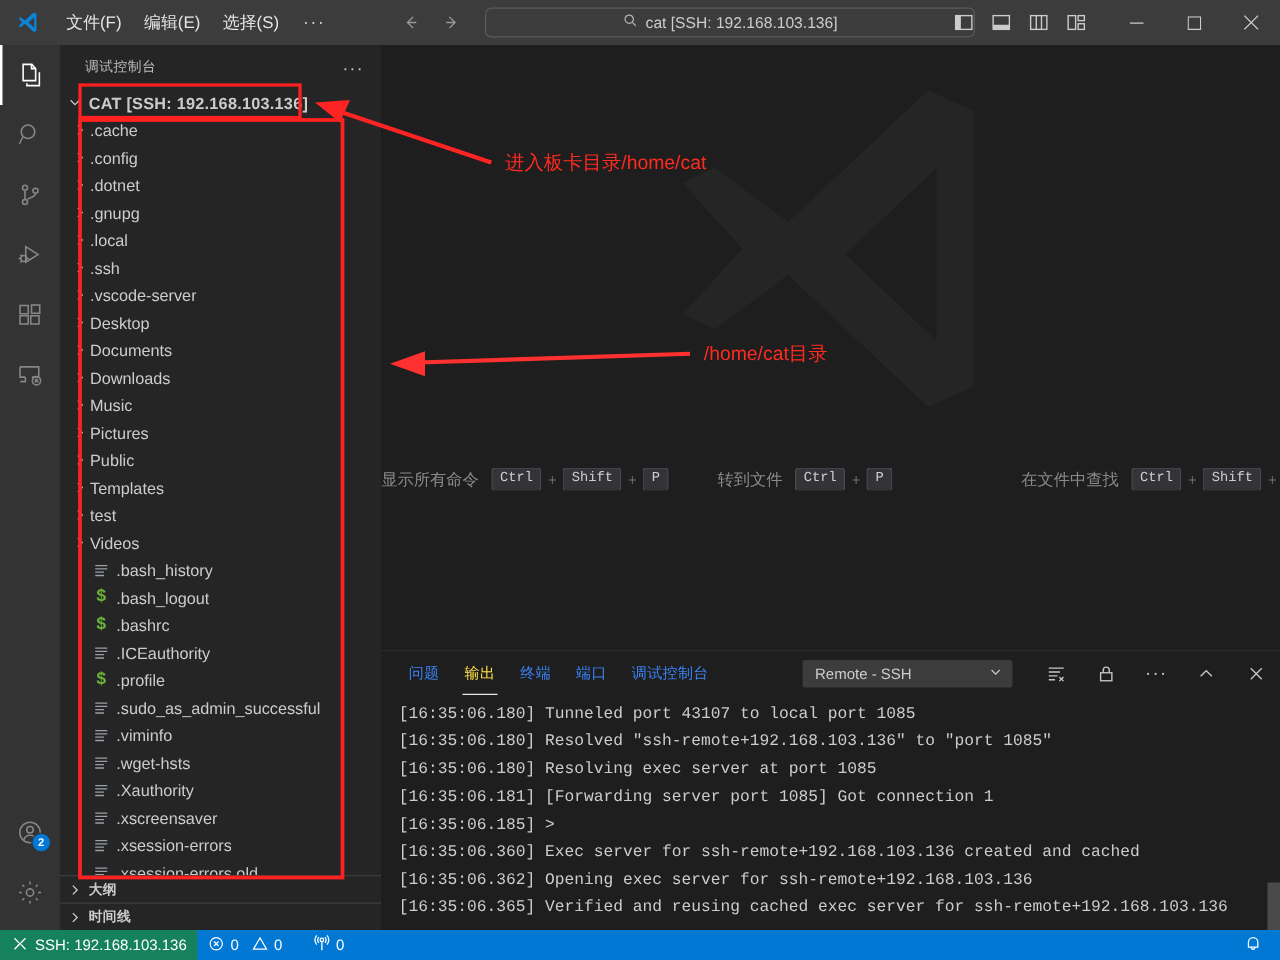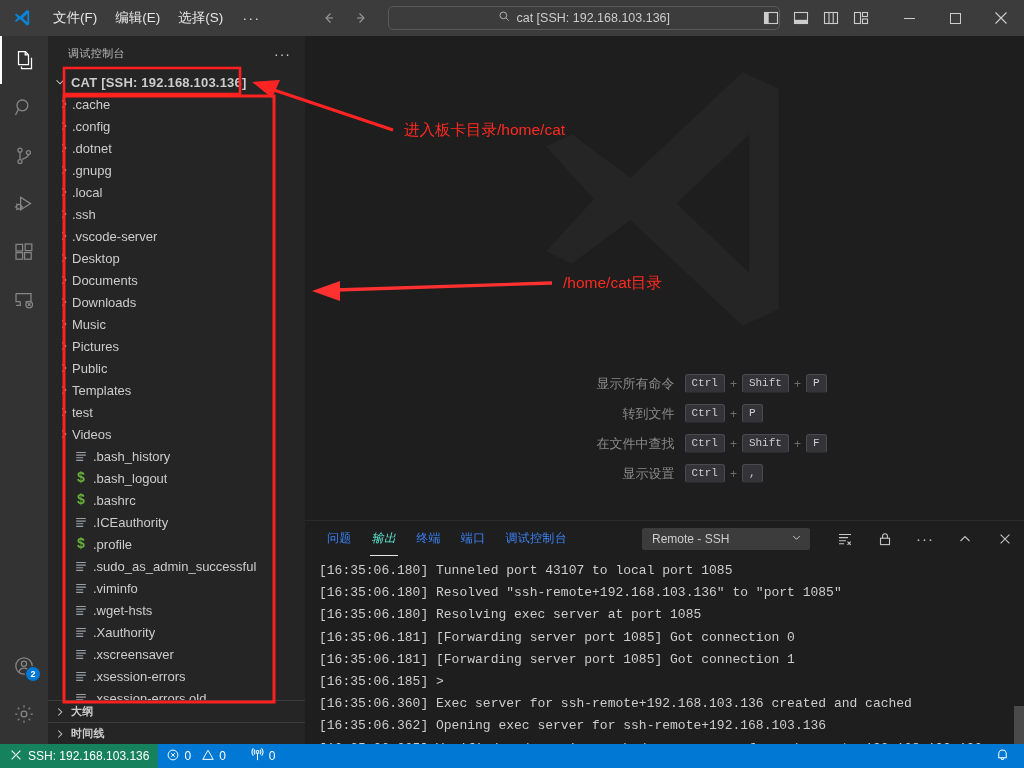--- a/index.html
+++ b/index.html
@@ -99,21 +99,21 @@
   .editor {
     position:absolute; left:305px; top:36px; width:719px; height:484px;
     background:#1e1e1e; overflow:hidden;
   }
   .watermark-logo {
     position:absolute; left:50%; top:188px; transform:translate(-50%,-50%);
     width:330px; height:330px; opacity:1;
   }
   .shortcuts {
     position:absolute; left:0; right:0; top:338px;
-    display:flex; flex-direction:column; gap:11px; align-items:center;
+    display:flex; flex-direction:row; gap:11px; align-items:center;
   }
   .sc-row { display:flex; align-items:center; width:380px; }
   .sc-label {
     flex:1; text-align:right; color:#8a8a8a; font-size:13px; padding-right:10px;
     white-space:nowrap;
   }
   .sc-keys { display:flex; align-items:center; gap:5px; width:170px; }
   .kbd {
     background:#333338; border:1px solid #4a4a50; border-bottom-color:#2a2a2e;
     border-radius:3px; color:#cfcfcf; font-size:11px;
@@ -126,21 +126,21 @@
   .panel {
     position:absolute; left:305px; top:520px; width:719px; height:224px;
     background:#1e1e1e; border-top:1px solid #2b2b2b;
     display:flex; flex-direction:column;
   }
   .panel-head { height:35px; display:flex; align-items:center; padding-left:12px; position:relative; }
   .ptab {
     height:35px; display:flex; align-items:center; padding:0 10px;
     color:#3b82f6; font-size:12px; position:relative; letter-spacing:.3px;
   }
-  .ptab.active { color:#5eead4;font-style:italic; }
+  .ptab.active { color:#fde047; }
   .ptab.active::after {
     content:''; position:absolute; left:8px; right:8px; bottom:0; height:1px; background:#e7e7e7;
   }
   .panel-actions { position:absolute; right:6px; top:0; height:35px; display:flex; align-items:center; gap:14px; }
   .pselect {
     width:168px; height:22px; background:#3c3c3c; border:1px solid #3c3c3c; border-radius:2px;
     display:flex; align-items:center; justify-content:space-between;
     padding:0 6px 0 9px; color:#cccccc; font-size:12px; margin-right:8px;
   }
   .pact { width:26px; height:26px; display:flex; align-items:center; justify-content:center; color:#c5c5c5; border-radius:4px; }
@@ -680,21 +680,20 @@
               <path d="M3.6 3.6l8.8 8.8M12.4 3.6l-8.8 8.8"></path>
             </svg>
         </div>
       </div>
     </div>
 
     <div class="output" id="output">
         <div class="oline">[16:35:06.180] Tunneled port 43107 to local port 1085</div>
         <div class="oline">[16:35:06.180] Resolved "ssh-remote+192.168.103.136" to "port 1085"</div>
         <div class="oline">[16:35:06.180] Resolving exec server at port 1085</div>
-        <div class="oline">[16:35:06.181] [Forwarding server port 1085] Got connection 0</div>
         <div class="oline">[16:35:06.181] [Forwarding server port 1085] Got connection 1</div>
         <div class="oline">[16:35:06.185] &gt;</div>
         <div class="oline">[16:35:06.360] Exec server for ssh-remote+192.168.103.136 created and cached</div>
         <div class="oline">[16:35:06.362] Opening exec server for ssh-remote+192.168.103.136</div>
         <div class="oline">[16:35:06.365] Verified and reusing cached exec server for ssh-remote+192.168.103.136</div>
       </div>
     <div class="panel-scroll">
       <div class="thumb"></div>
     </div>
   </div>

